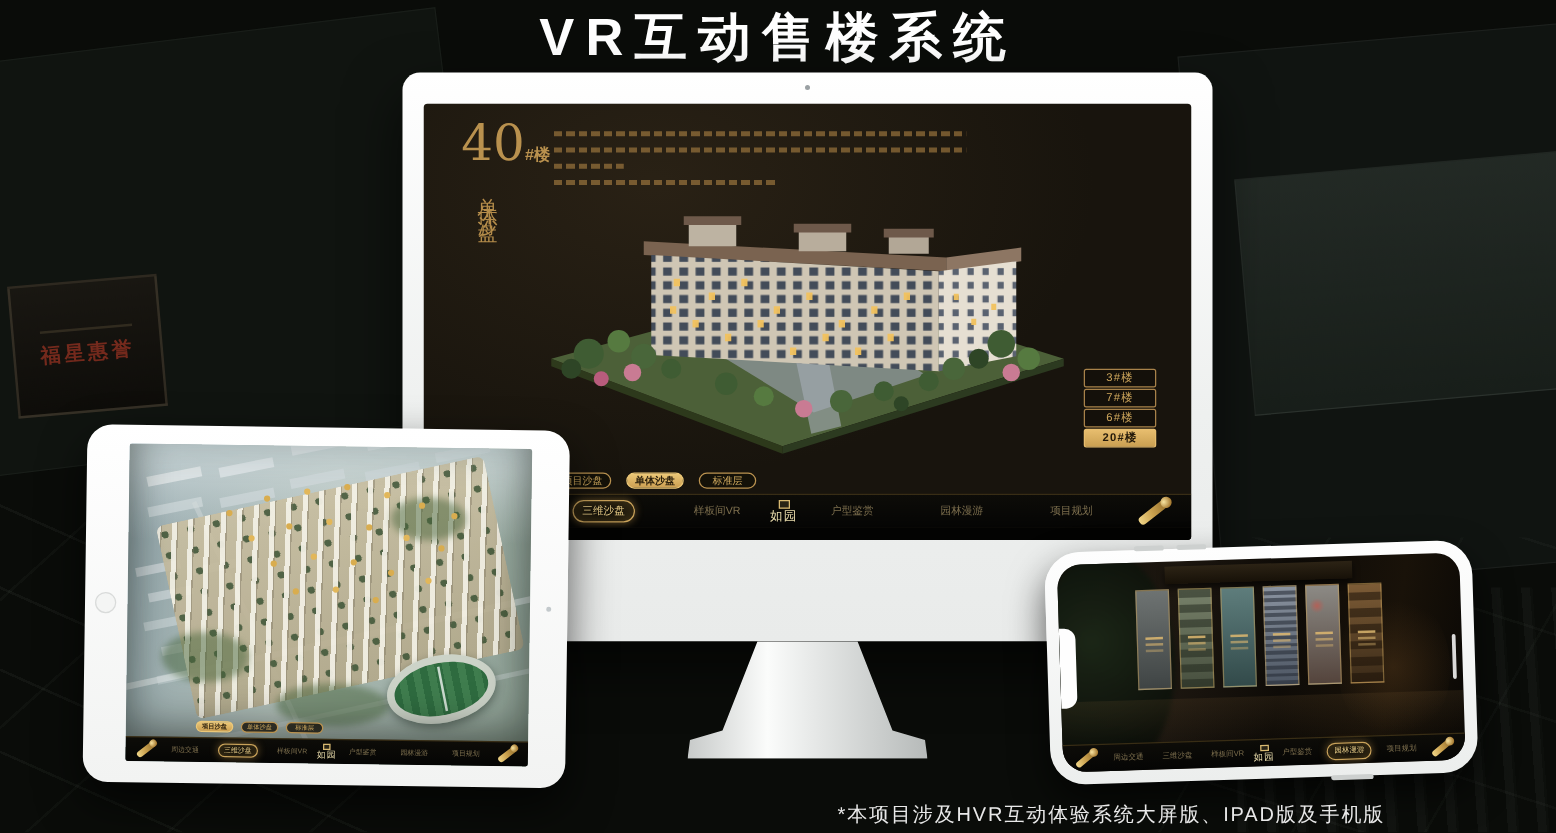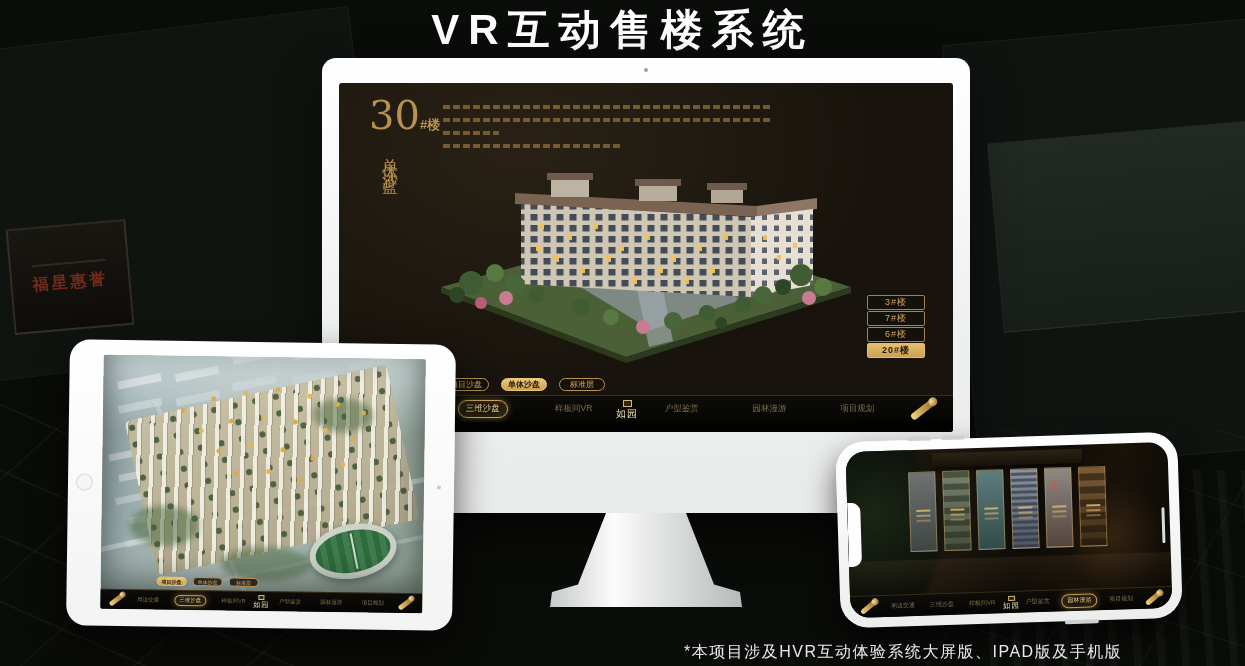--- a/index.html
+++ b/index.html
@@ -28,21 +28,21 @@
 
   .bg-plaque { position:absolute; left:10px; top:224px; width:120px; height:106px; transform:rotate(-5deg);
     border:2px solid rgba(115,104,82,.32); background:linear-gradient(180deg, rgba(26,23,18,.92), rgba(14,12,9,.92));
     display:flex; flex-direction:column; align-items:center; justify-content:center; gap:8px; }
   .bg-plaque .plaque-rule { width:74px; height:2px; background:rgba(150,130,90,.22); }
   .bg-plaque .plaque-text { color:rgba(196,62,42,.55); font-size:16px; letter-spacing:3px; font-weight:bold; }
 
   
   .page-title { position:absolute; left:0; top:2px; width:100%; text-align:center;
     color:#fff; font-size:42px; font-weight:bold; letter-spacing:9px; }
-  .footnote { position:absolute; left:684px; top:642px; color:#e9e9e9; font-size:16px; letter-spacing:1.5px; }
+  .footnote { position:absolute; left:670px; top:642px; color:#e9e9e9; font-size:16px; letter-spacing:1.5px; }
 
   
   .gnav { position:absolute; left:0; right:0; display:flex; align-items:center;
     background:linear-gradient(180deg,#0d0c08,#050504); border-top:1px solid rgba(190,150,70,.28); }
   .nav-side { flex:1; display:flex; justify-content:space-around; align-items:center; }
   .nav-item { color:#7d6f4e; white-space:nowrap; cursor:pointer; }
   .nav-item.active { color:#ecd08a; border:1px solid #c9a25a; border-radius:10px;
     background:radial-gradient(ellipse at center, #43351711, #3a2e14); box-shadow:0 0 7px rgba(224,174,84,.45); }
   .nav-logo { display:flex; flex-direction:column; align-items:center; justify-content:center; line-height:1; }
   .seal { border:1px solid #d8b971; background:rgba(216,185,113,.15); }
@@ -213,21 +213,21 @@
 </div>
 
 <div class="page-title">VR互动售楼系统</div>
 
 <div class="monitor-frame">
   <div class="monitor-cam"></div>
   <div class="monitor-screen">
     <div class="screen-glow"></div>
 
     <div class="headline">
-      <span class="headline-number">30</span><span class="headline-unit">#楼</span>
+      <span class="headline-number">40</span><span class="headline-unit">#楼</span>
     </div>
     <div class="headline-vertical">单体沙盘</div>
 
     <div class="intro">
       <div class="line line-1"></div>
       <div class="line line-2"></div>
       <div class="line line-3"></div>
       <div class="line line-4"></div>
     </div>
 

